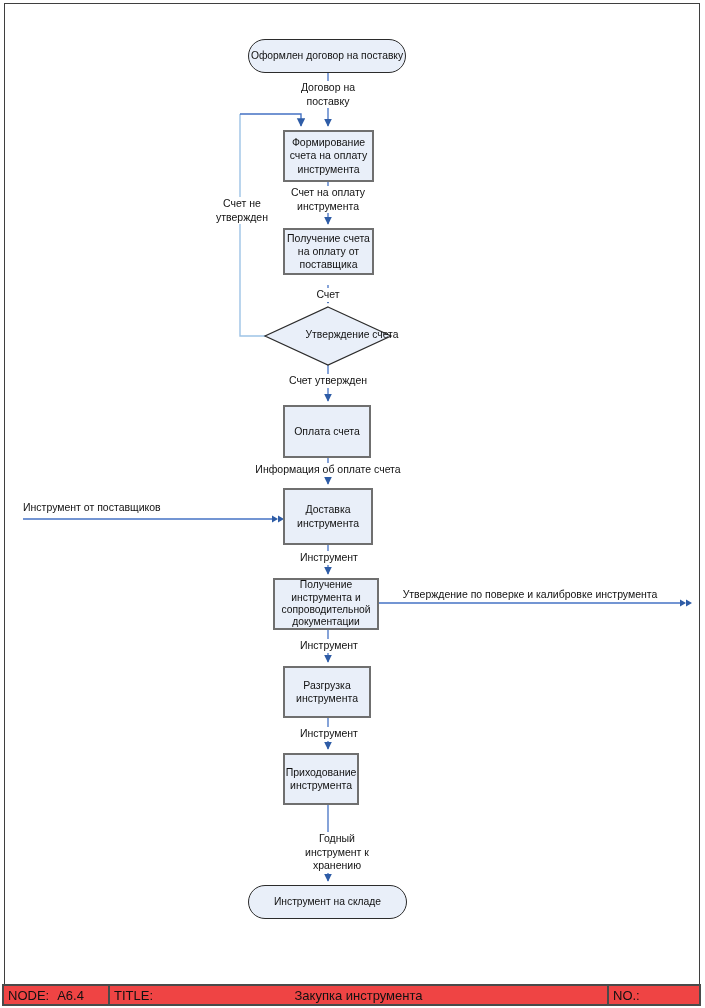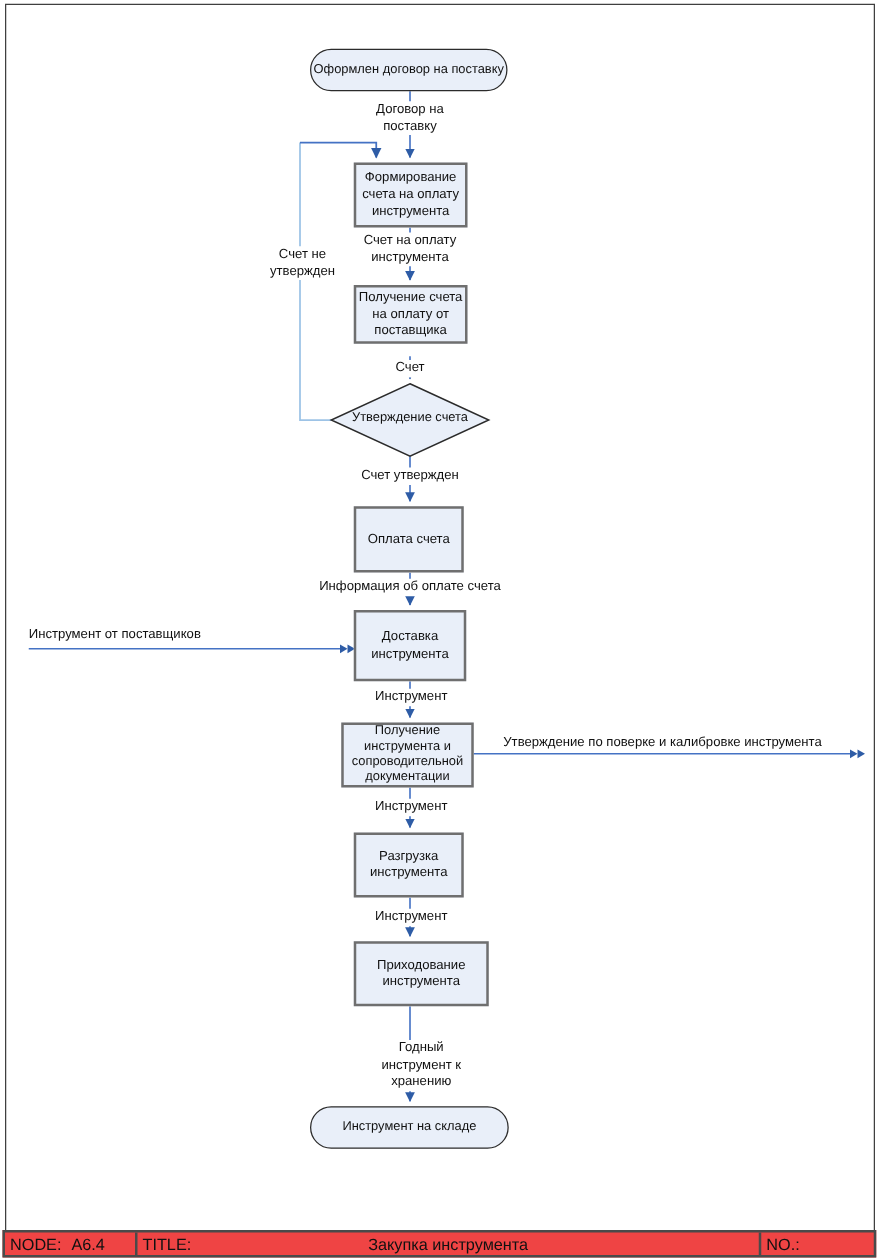--- a/index.html
+++ b/index.html
@@ -11,21 +11,21 @@
   .shape{position:absolute;z-index:2;box-sizing:border-box;background:#e9eff9;
          display:flex;align-items:center;justify-content:center;text-align:center;
          font-size:10.5px;line-height:1.25;}
   .process{border:2px solid #6f6f6f;padding:2px;}
   .terminator{border:1px solid #2b2b2b;border-radius:17px;font-size:10.3px;text-align:center;}
   .lbl{position:absolute;z-index:3;background:#fff;text-align:center;
        font-size:10.5px;line-height:1.3;color:#111;}
   .lbl.nobg{background:transparent;}
   .nowrap{white-space:nowrap;}
   .diamond-label{position:absolute;z-index:3;text-align:center;font-size:10.3px;
-       background:transparent;}
+       background:transparent;margin-left:24px;}
   #footer{position:absolute;left:2px;top:984px;width:699px;height:22px;z-index:4;
           border:2px solid #4a4a4a;background:#ef4444;box-sizing:border-box;
           display:flex;align-items:stretch;font-size:13px;}
   #footer .cell{display:flex;align-items:center;box-sizing:border-box;padding:0 4px;}
   #footer .cell-node{width:106px;border-right:2px solid #4a4a4a;gap:8px;}
   #footer .cell-title{flex:1;position:relative;}
   #footer .cell-no{width:92px;border-left:2px solid #4a4a4a;}
   #footer .title-center{position:absolute;left:0;right:0;text-align:center;}
 </style>
 </head>
@@ -67,21 +67,21 @@
 
   <div class="shape terminator" style="left:248px;top:39px;width:158px;height:34px;">Оформлен договор на поставку</div>
   <div class="shape terminator" style="left:248px;top:885px;width:159px;height:34px;">Инструмент на складе</div>
 
   <div class="shape process" style="left:283px;top:130px;width:91px;height:52px;">Формирование счета на оплату инструмента</div>
   <div class="shape process" style="left:283px;top:228px;width:91px;height:47px;">Получение счета на оплату от поставщика</div>
   <div class="shape process" style="left:283px;top:405px;width:88px;height:53px;">Оплата счета</div>
   <div class="shape process" style="left:273px;top:578px;width:106px;height:52px;font-size:10.3px;line-height:1.2;">Получение инструмента и сопроводительной документации</div>
   <div class="shape process" style="left:283px;top:488px;width:90px;height:57px;">Доставка инструмента</div>
   <div class="shape process" style="left:283px;top:666px;width:88px;height:52px;">Разгрузка инструмента</div>
-  <div class="shape process" style="left:283px;top:753px;width:108px;height:52px;">Приходование инструмента</div>
+  <div class="shape process" style="left:283px;top:753px;width:76px;height:52px;">Приходование инструмента</div>
 
   <div class="diamond-label nowrap" style="left:280px;top:329px;width:96px;">Утверждение счета</div>
 
   <div class="lbl" style="left:292px;top:81px;width:72px;">Договор на поставку</div>
   <div class="lbl" style="left:210px;top:197px;width:64px;">Счет не утвержден</div>
   <div class="lbl" style="left:278px;top:186px;width:100px;">Счет на оплату инструмента</div>
   <div class="lbl" style="left:303px;top:288px;width:50px;">Счет</div>
   <div class="lbl" style="left:283px;top:374px;width:90px;">Счет утвержден</div>
   <div class="lbl nowrap" style="left:250px;top:463px;width:156px;">Информация об оплате счета</div>
   <div class="lbl nobg nowrap" style="left:23px;top:501px;text-align:right;">Инструмент от поставщиков</div>

